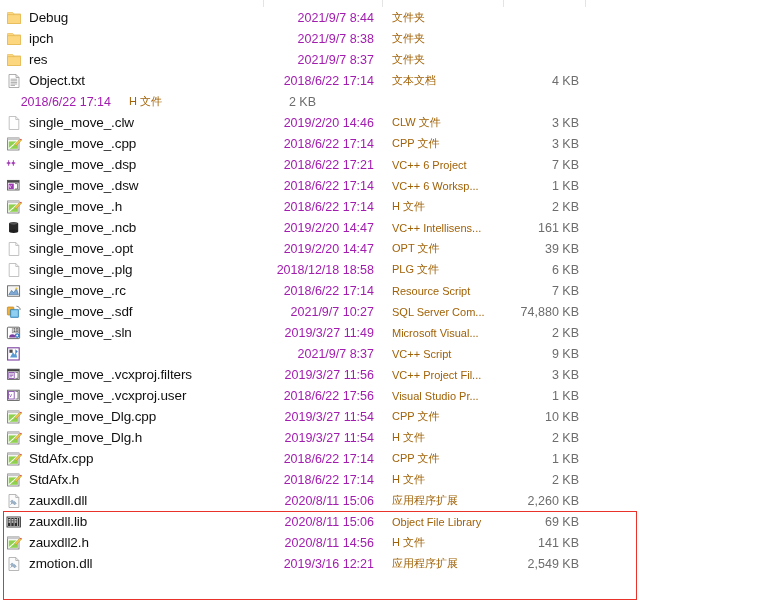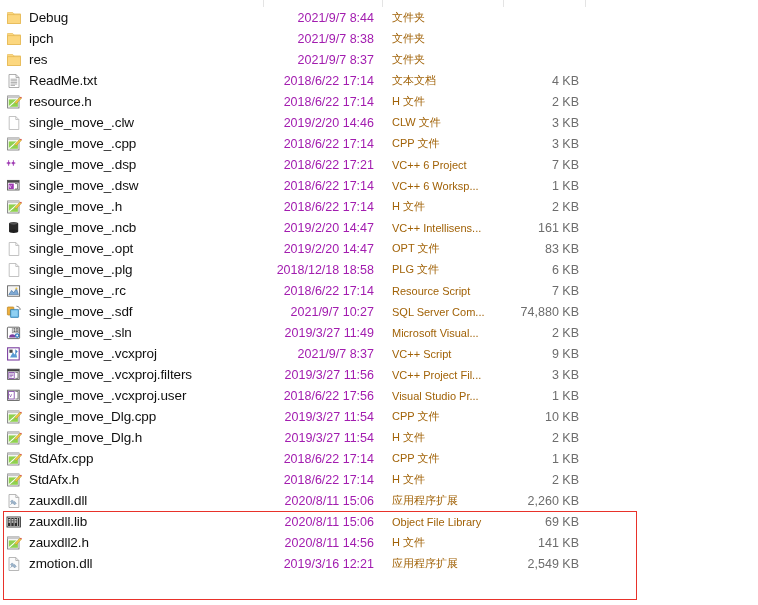--- a/index.html
+++ b/index.html
@@ -177,40 +177,27 @@
               <path d="M10 1.5v3h3" fill="none" stroke="#9a9a9a" stroke-width="0.8"></path>
               <g stroke="#8a8a8a" stroke-width="0.7">
                 <line x1="4.6" y1="6.2" x2="11.2" y2="6.2"></line>
                 <line x1="4.6" y1="7.8" x2="11.2" y2="7.8"></line>
                 <line x1="4.6" y1="9.4" x2="11.2" y2="9.4"></line>
                 <line x1="4.6" y1="11" x2="11.2" y2="11"></line>
                 <line x1="4.6" y1="12.4" x2="9" y2="12.4"></line>
               </g>
             </svg>
           </span>
-          <span class="name-text">ReadMe.txt</span>
+          <span class="name-text">Object.txt</span>
         </div>
         <div class="cell-date">2018/6/22 17:14</div>
         <div class="cell-type">文本文档</div>
         <div class="cell-size">4 KB</div>
       </div>
       <div class="row">
-        <div class="cell-name">
-          <span class="icon">
-            <svg width="16" height="16" viewBox="0 0 16 16">
-              <rect x="1.6" y="2" width="11.4" height="12" fill="#ffffff" stroke="#6f6f6f" stroke-width="0.8"></rect>
-              <rect x="1.6" y="2" width="11.4" height="2.2" fill="#c9c9c9"></rect>
-              <rect x="2.7" y="5.4" width="9.2" height="7.4" fill="#8fd14f"></rect>
-              <path d="M2.9 12.6 11.6 5.2" stroke="#ffffff" stroke-width="1.1" fill="none"></path>
-              <path d="M8.9 8.4 13.9 3.3l1.3 1.3-5 5.1z" fill="#f6c944" stroke="#b08a18" stroke-width="0.5"></path>
-              <path d="M13.9 3.3 15.2 4.6l0.6-1.1-0.8-0.8z" fill="#d33c2f"></path>
-            </svg>
-          </span>
-          <span class="name-text">resource.h</span>
-        </div>
         <div class="cell-date">2018/6/22 17:14</div>
         <div class="cell-type">H 文件</div>
         <div class="cell-size">2 KB</div>
       </div>
       <div class="row">
         <div class="cell-name">
           <span class="icon">
             <svg width="16" height="16" viewBox="0 0 16 16">
               <path d="M3.2 1.5h6.6l3 3v10H3.2z" fill="#ffffff" stroke="#b4b4b4" stroke-width="0.8"></path>
               <path d="M9.8 1.5v3h3" fill="none" stroke="#b4b4b4" stroke-width="0.8"></path>
@@ -316,21 +303,21 @@
           <span class="icon">
             <svg width="16" height="16" viewBox="0 0 16 16">
               <path d="M3.2 1.5h6.6l3 3v10H3.2z" fill="#ffffff" stroke="#b4b4b4" stroke-width="0.8"></path>
               <path d="M9.8 1.5v3h3" fill="none" stroke="#b4b4b4" stroke-width="0.8"></path>
             </svg>
           </span>
           <span class="name-text">single_move_.opt</span>
         </div>
         <div class="cell-date">2019/2/20 14:47</div>
         <div class="cell-type">OPT 文件</div>
-        <div class="cell-size">83 KB</div>
+        <div class="cell-size">39 KB</div>
       </div>
       <div class="row">
         <div class="cell-name">
           <span class="icon">
             <svg width="16" height="16" viewBox="0 0 16 16">
               <path d="M3.2 1.5h6.6l3 3v10H3.2z" fill="#ffffff" stroke="#b4b4b4" stroke-width="0.8"></path>
               <path d="M9.8 1.5v3h3" fill="none" stroke="#b4b4b4" stroke-width="0.8"></path>
             </svg>
           </span>
           <span class="name-text">single_move_.plg</span>
@@ -394,21 +381,20 @@
         <div class="cell-name">
           <span class="icon">
             <svg width="16" height="16" viewBox="0 0 16 16">
               <rect x="1.6" y="1.8" width="11.6" height="12.2" fill="#ffffff" stroke="#7b3fa0" stroke-width="1.1"></rect>
               <path d="M3.2 3.4h8.4v9H3.2z" fill="#ffffff"></path>
               <path d="M4 11.4 7 6.2l1.6 2.3 1.4-1.8 1.2 4.7z" fill="#5a9bd4"></path>
               <path d="M9.4 3.2 11.8 5.6 9.4 8z" fill="#3e7fc2"></path>
               <rect x="3.4" y="3.6" width="3.2" height="3.2" fill="#4a4a4a"></rect>
             </svg>
           </span>
-          <span class="name-text">single_move_.vcxproj</span>
         </div>
         <div class="cell-date">2021/9/7 8:37</div>
         <div class="cell-type">VC++ Script</div>
         <div class="cell-size">9 KB</div>
       </div>
       <div class="row">
         <div class="cell-name">
           <span class="icon">
             <svg width="16" height="16" viewBox="0 0 16 16">
               <rect x="1.6" y="2.2" width="11.6" height="10.2" fill="#ffffff" stroke="#5a5a5a" stroke-width="0.9"></rect>

